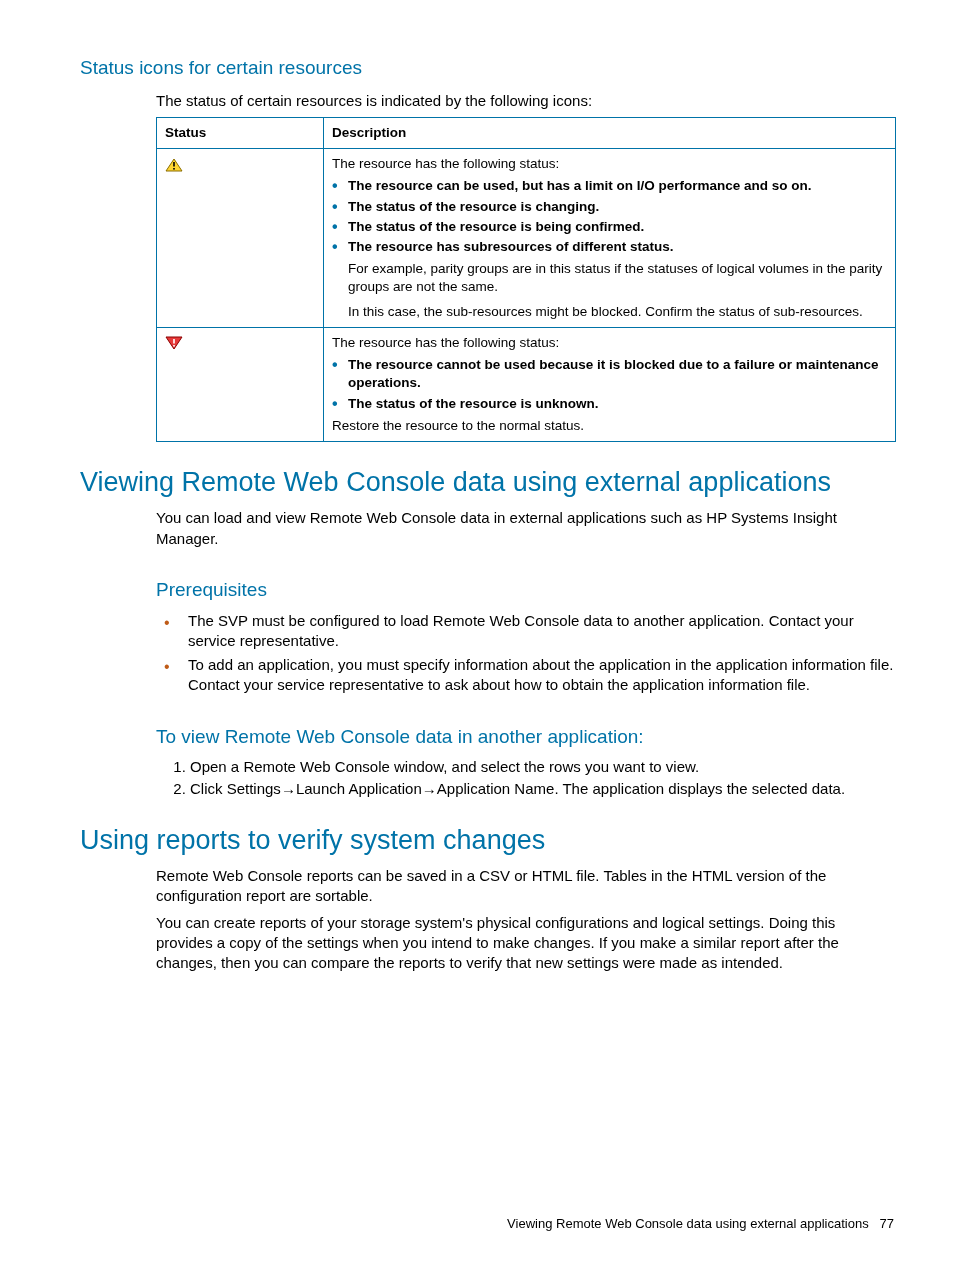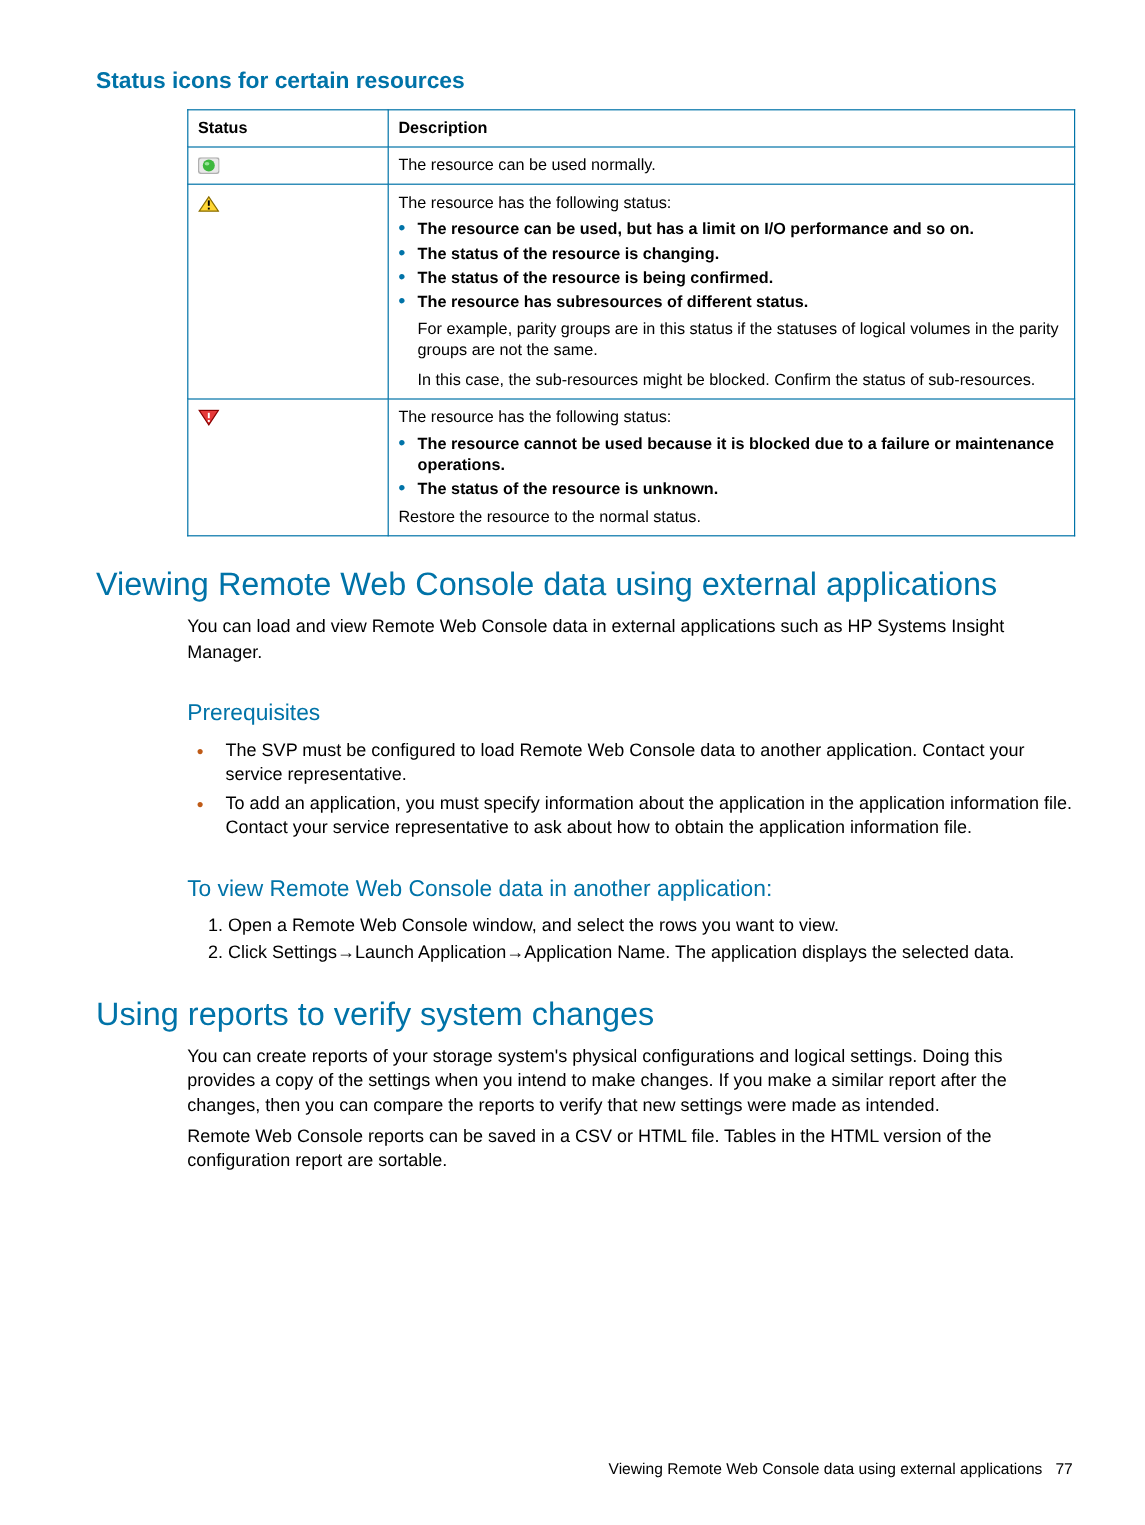--- a/index.html
+++ b/index.html
@@ -19,21 +19,21 @@
     position: relative;
   }
   h1.blue-heading {
     color: #0073a8;
     font-weight: 400;
     font-size: 27px;
     margin: 22px 0 8px 0;
   }
   h2.sub-blue {
     color: #0073a8;
-    font-weight: 700;
+    font-weight: 400;
     font-size: 19px;
     margin: 0 0 10px 0;
   }
   h3.sub-blue-small {
     color: #0073a8;
     font-weight: 400;
     font-size: 19px;
     margin: 28px 0 8px 0;
   }
   .indent {
@@ -117,39 +117,27 @@
   }
   .strong { font-weight: normal; }
 </style>
 </head>
 <body>
 
 <div class="page">
 
   <h2 class="sub-blue">Status icons for certain resources</h2>
   <div class="indent">
+    <p>The status of certain resources is indicated by the following icons:</p>
 
     <table class="status-table">
       <tbody>
           <tr>
         <th>Status</th>
         <th>Description</th>
-      </tr>
-      <tr>
-        <td>
-          <span class="icon-box">
-            <svg width="18" height="14" viewBox="0 0 18 14">
-              <rect x="0" y="0" width="18" height="14" rx="2" fill="#b0b0b0"></rect>
-              <rect x="1" y="1" width="16" height="12" rx="2" fill="#e8e8e8"></rect>
-              <circle cx="9" cy="7" r="5" fill="#3db83d"></circle>
-              <ellipse cx="7.5" cy="5.5" rx="2" ry="1.5" fill="#aef0ae" opacity="0.8"></ellipse>
-            </svg>
-          </span>
-        </td>
-        <td>The resource can be used normally.</td>
       </tr>
       <tr>
         <td>
           <span class="icon-box">
             <svg width="18" height="14" viewBox="0 0 18 14">
               <polygon points="9,1 17,13 1,13" fill="#ffd633" stroke="#8a6d00" stroke-width="1"></polygon>
               <rect x="8.2" y="4" width="1.6" height="4.5" fill="#000"></rect>
               <rect x="8.2" y="10" width="1.6" height="1.6" fill="#000"></rect>
             </svg>
           </span>
@@ -201,21 +189,21 @@
 
     <h3 class="sub-blue-small">To view Remote Web Console data in another application:</h3>
     <ol class="steps">
       <li><span>Open a </span><span class="strong">Remote Web Console</span><span> window, and select the rows you want to view.</span></li>
       <li><span>Click </span><span class="strong">Settings</span>→<span class="strong">Launch Application</span>→<span class="strong">Application Name</span><span>. The application displays the selected data.</span></li>
     </ol>
   </div>
 
   <h1 class="blue-heading">Using reports to verify system changes</h1>
   <div class="indent">
+    <p>Remote Web Console reports can be saved in a CSV or HTML file. Tables in the HTML version of the configuration report are sortable.</p>
     <p>You can create reports of your storage system's physical configurations and logical settings. Doing this provides a copy of the settings when you intend to make changes. If you make a similar report after the changes, then you can compare the reports to verify that new settings were made as intended.</p>
-    <p>Remote Web Console reports can be saved in a CSV or HTML file. Tables in the HTML version of the configuration report are sortable.</p>
   </div>
 
   <div class="footer">
     <span>Viewing Remote Web Console data using external applications</span>&nbsp;&nbsp;&nbsp;<span>77</span>
   </div>
 
 </div>
 
 </body></html>

